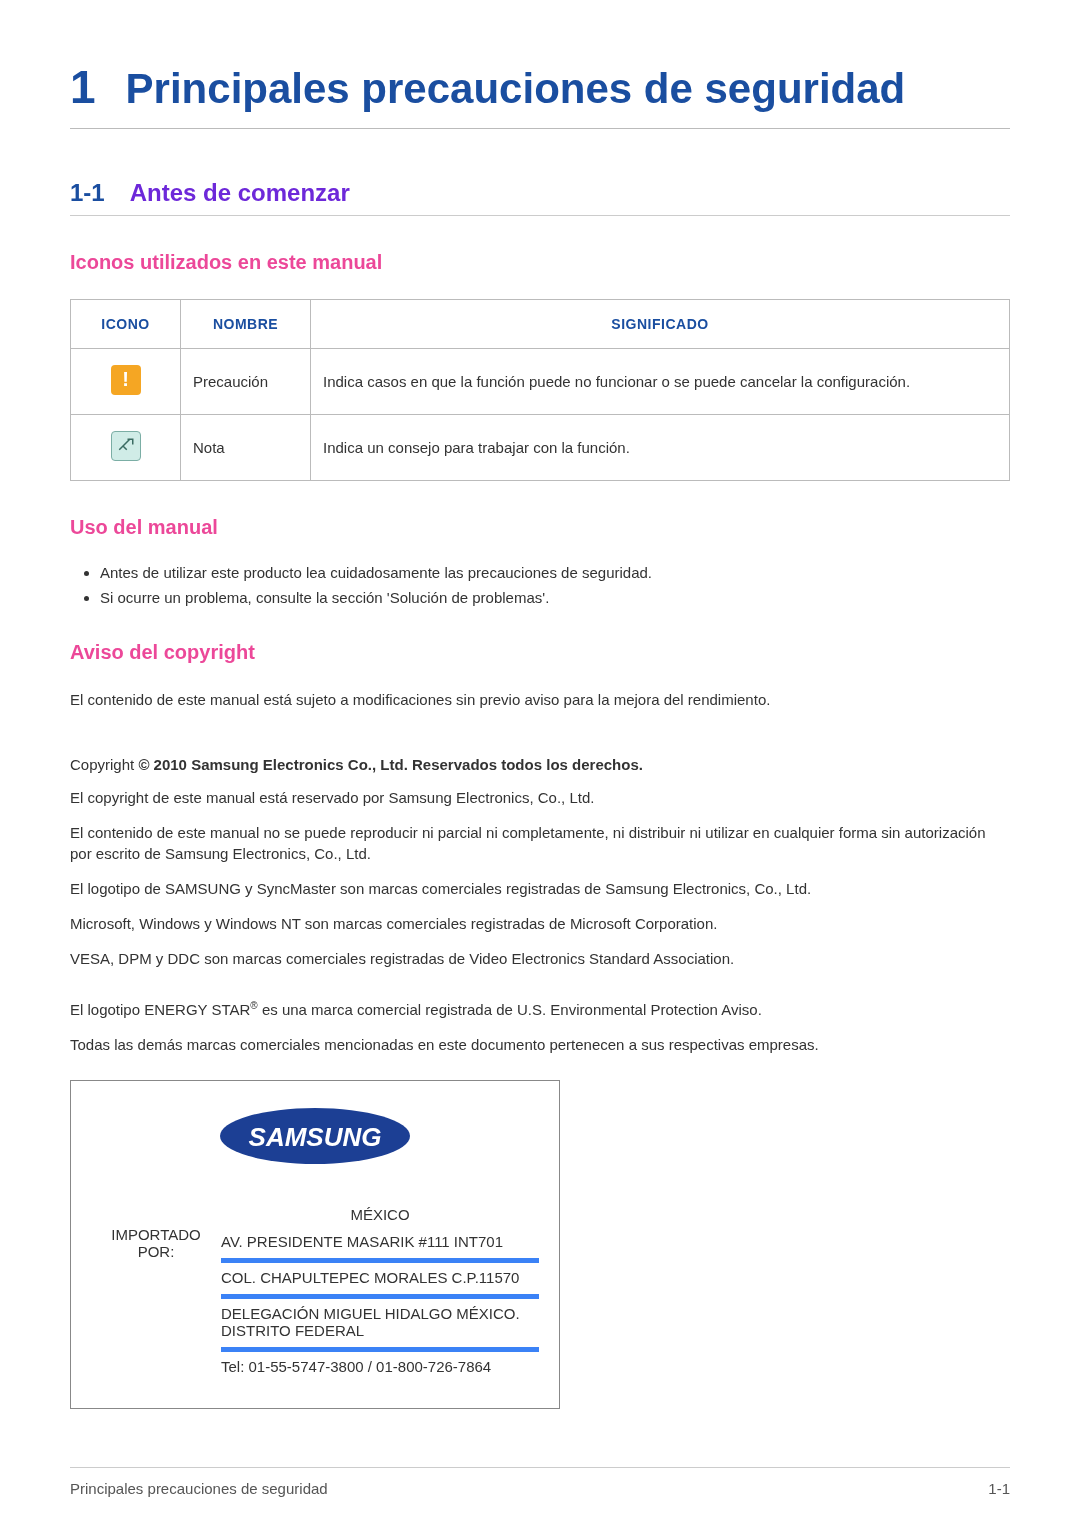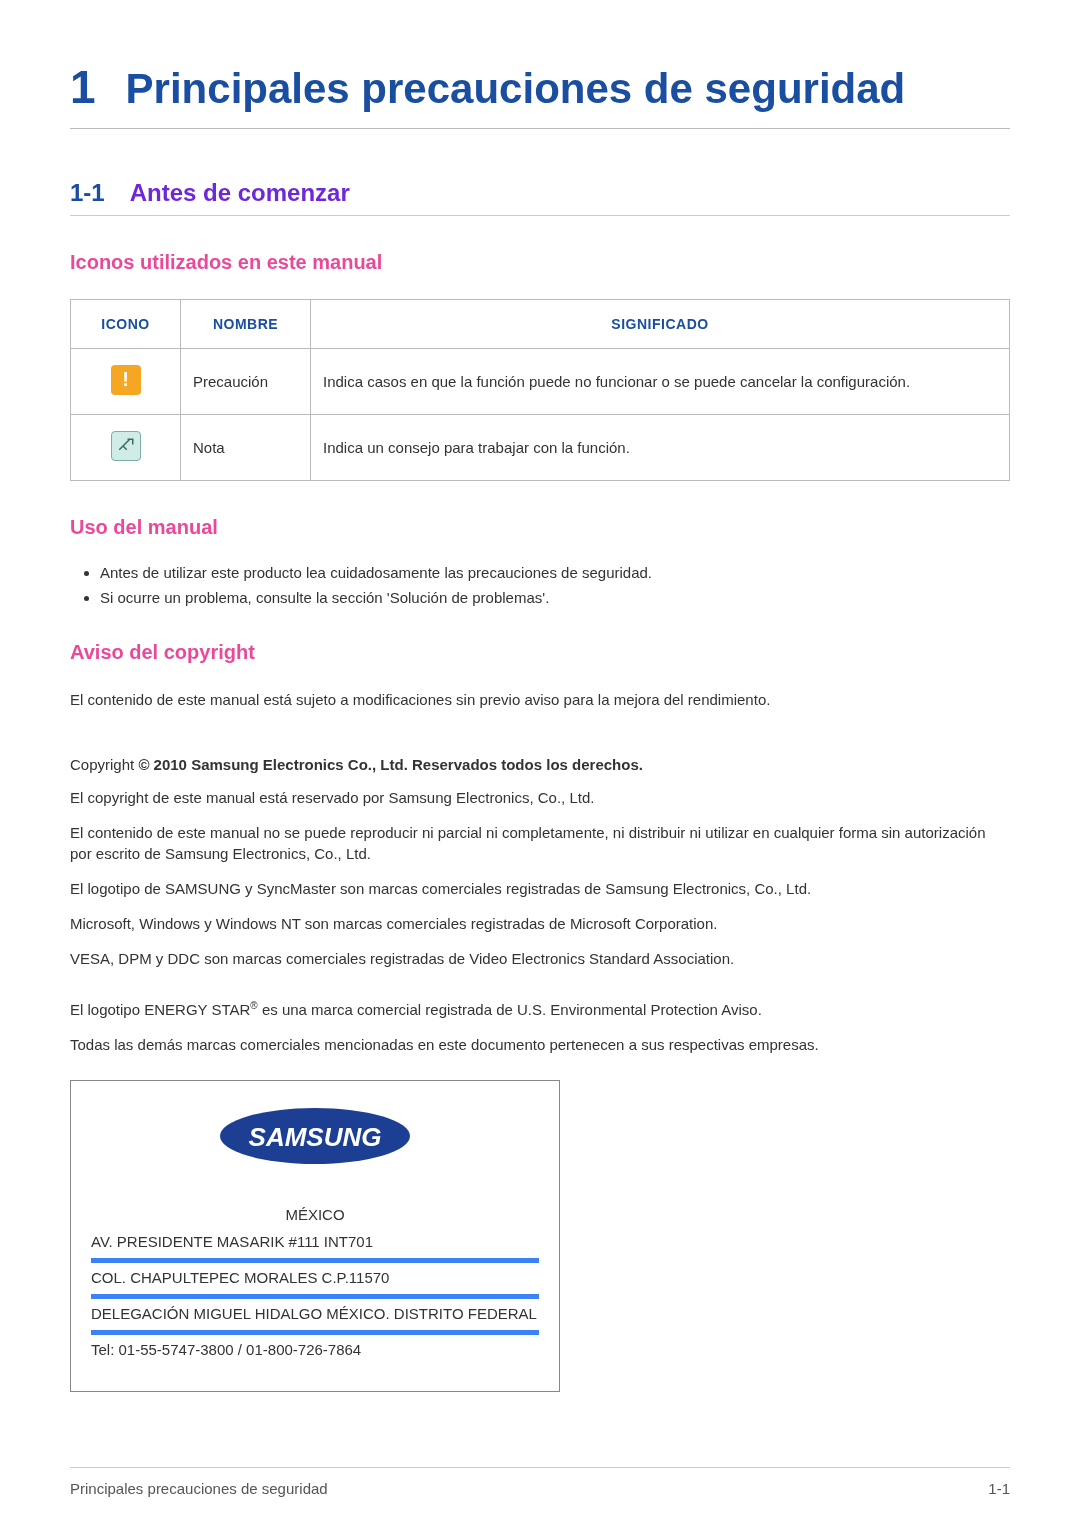--- a/index.html
+++ b/index.html
@@ -244,20 +244,21 @@
 <p class="para">Todas las demás marcas comerciales mencionadas en este documento pertenecen a sus respectivas empresas.</p>
 
 <div class="import-box">
   <div class="samsung-logo">
     <svg width="200" height="60" viewBox="0 0 200 60">
       <ellipse cx="100" cy="30" rx="95" ry="28" fill="#1c3f94"></ellipse>
       <text x="100" y="40" text-anchor="middle" font-family="Arial" font-size="26" font-weight="bold" font-style="italic" fill="#ffffff">SAMSUNG</text>
     </svg>
   </div>
   <div class="import-row">
+    <div class="import-label">IMPORTADO POR:</div>
     <div class="import-content">
       <div class="import-country">MÉXICO</div>
       <div class="import-line">AV. PRESIDENTE MASARIK #111 INT701</div>
       <div class="import-line">COL. CHAPULTEPEC MORALES C.P.11570</div>
       <div class="import-line">DELEGACIÓN MIGUEL HIDALGO MÉXICO. DISTRITO FEDERAL</div>
       <div class="import-line" style="border-bottom:none">Tel: 01-55-5747-3800 / 01-800-726-7864</div>
     </div>
   </div>
 </div>
 

